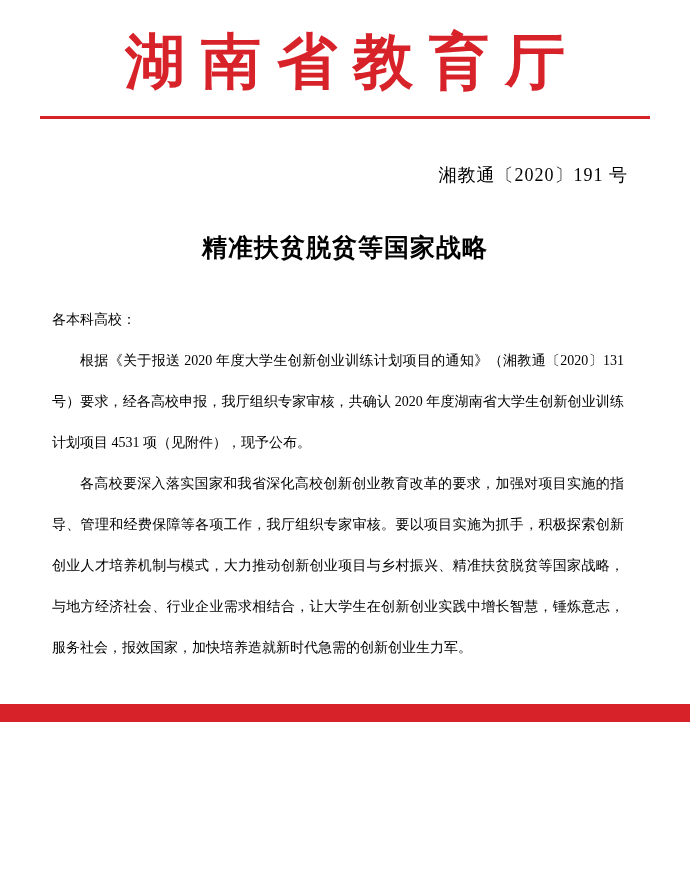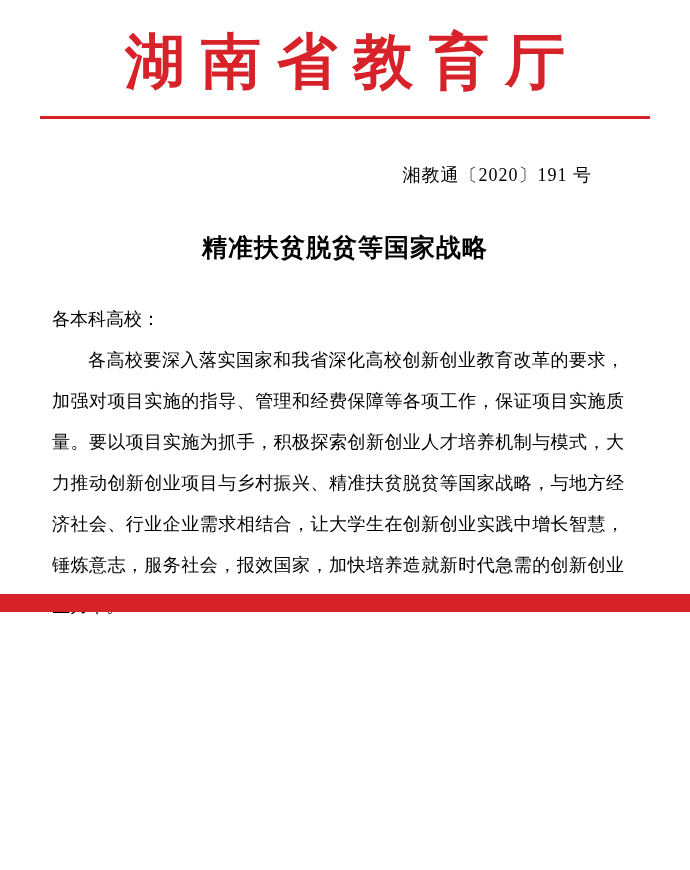--- a/index.html
+++ b/index.html
@@ -10,21 +10,21 @@
   body {
     width: 690px;
     height: 870px;
     font-family: "Liberation Serif", "DejaVu Serif", serif;
     color: #000000;
     position: relative;
     overflow: hidden;
   }
   .page {
     width: 690px;
-    height: 612px;
+    height: 722px;
     box-sizing: border-box;
     position: relative;
     background: #ffffff;
   }
 
   
   .masthead {
     padding-top: 26px;
     text-align: center;
   }
@@ -41,21 +41,21 @@
   .masthead-rule {
     margin: 18px auto 0 auto;
     width: 610px;
     height: 3px;
     background: #d8222a;
   }
 
   
   .docnum-row {
     margin-top: 44px;
-    padding-right: 98px;
+    padding-right: 62px;
     text-align: right;
     font-size: 18px;
     letter-spacing: 1px;
   }
 
   
   .doc-title {
     margin-top: 40px;
     text-align: center;
     font-weight: bold;
@@ -63,21 +63,21 @@
     line-height: 42px;
     letter-spacing: 1px;
   }
   .doc-title .line {
     display: block;
   }
 
   
   .body-wrap {
     margin: 30px 66px 0 52px;
-    font-size: 18px;
+    font-size: 14px;
     line-height: 41px;
     text-align: justify;
     text-justify: inter-ideograph;
   }
   .salutation {
     margin: 0 0 0 0;
   }
   .para {
     margin: 0;
     text-indent: 2em;
@@ -106,17 +106,18 @@
   <div class="docnum-row">
     <span>湘教通〔2020〕191 号</span>
   </div>
 
   <div class="doc-title">
     <span class="line">精准扶贫脱贫等国家战略</span>
   </div>
 
   <div class="body-wrap">
     <p class="salutation">各本科高校：</p>
-    <p class="para">各高校要深入落实国家和我省深化高校创新创业教育改革的要求，加强对项目实施的指导、管理和经费保障等各项工作，保证项目实施质量。要以项目实施为抓手，积极探索创新创业人才培养机制与模式，大力推动创新创业项目与乡村振兴、精准扶贫脱贫等国家战略，与地方经济社会、行业企业需求相结合，让大学生在创新创业实践中增长智慧，锤炼意志，服务社会，报效国家，加快培养造就新时代急需的创新创业生力军。</p>
+    <p class="para">根据《关于报送 2020 年度大学生创新创业训练计划项目的通知》（湘教通〔2020〕131 号）要求，经各高校申报，我厅组织专家审核，共确认 2020 年度湖南省大学生创新创业训练计划项目 4531 项（见附件），现予公布。</p>
+    <p class="para">各高校要深入落实国家和我省深化高校创新创业教育改革的要求，加强对项目实施的指导、管理和经费保障等各项工作，我厅组织专家审核。要以项目实施为抓手，积极探索创新创业人才培养机制与模式，大力推动创新创业项目与乡村振兴、精准扶贫脱贫等国家战略，与地方经济社会、行业企业需求相结合，让大学生在创新创业实践中增长智慧，锤炼意志，服务社会，报效国家，加快培养造就新时代急需的创新创业生力军。</p>
   </div>
 
   <div class="bottom-band"></div>
 </div>
 
 </body></html>

